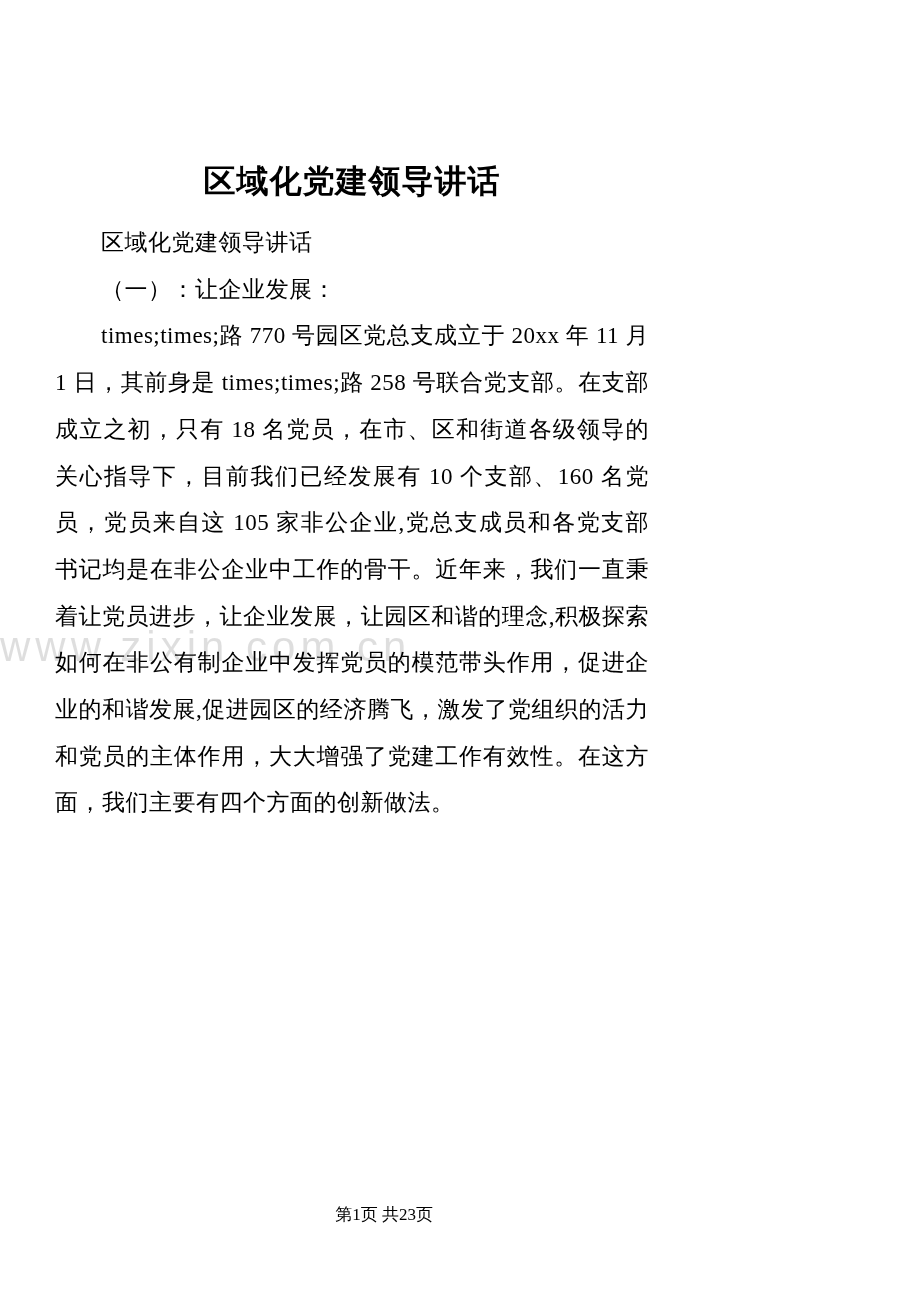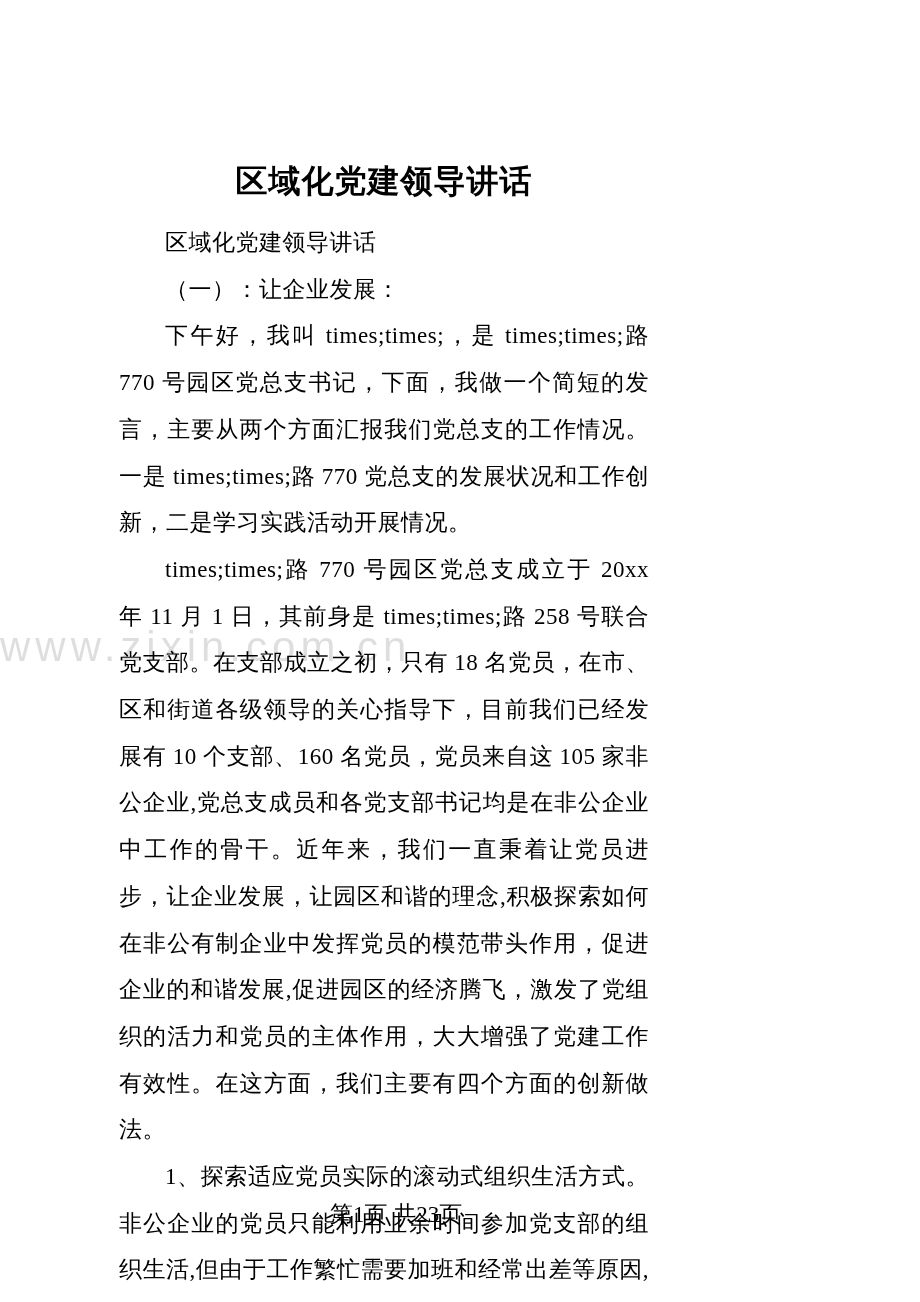--- a/index.html
+++ b/index.html
@@ -13,21 +13,21 @@
     color: #000000;
     font-family: "Liberation Serif", "DejaVu Serif", serif;
     position: relative;
     overflow: hidden;
   }
   .page {
     position: relative;
     width: 768px;
     height: 1302px;
     box-sizing: border-box;
-    padding: 160px 119px 0 119px;
+    padding: 160px 119px 0 55px;
   }
   .doc-title {
     margin: 0 0 18px 0;
     text-align: center;
     font-size: 32px;
     line-height: 42px;
     font-weight: bold;
     letter-spacing: 1px;
   }
   .doc-body p {
@@ -51,38 +51,35 @@
     pointer-events: none;
     user-select: none;
     margin-top: 20px;
   }
   .page-footer {
     position: absolute;
     top: 1203px;
     left: 0;
     width: 100%;
     text-align: center;
-    font-size: 23px;
+    font-size: 17px;
     line-height: 24px;
     color: #000000;
-    margin-left: 12px;
   }
 </style>
 </head>
 <body>
 
 <div class="page">
 
   <h1 class="doc-title">区域化党建领导讲话</h1>
 
   <div class="doc-body">
     <p>区域化党建领导讲话</p>
     <p>（一）：让企业发展：</p>
-    <p>下午好，我叫 times;times;，是 times;times;路 770 号园区党总支书记，下面，我做一个简短的发言，主要从两个方面汇报我们党总支的工作情况。一是 times;times;路 770 党总支的发展状况和工作创新，二是学习实践活动开展情况。</p>
     <p>times;times;路 770 号园区党总支成立于 20xx 年 11 月 1 日，其前身是 times;times;路 258 号联合党支部。在支部成立之初，只有 18 名党员，在市、区和街道各级领导的关心指导下，目前我们已经发展有 10 个支部、160 名党员，党员来自这 105 家非公企业,党总支成员和各党支部书记均是在非公企业中工作的骨干。近年来，我们一直秉着让党员进步，让企业发展，让园区和谐的理念,积极探索如何在非公有制企业中发挥党员的模范带头作用，促进企业的和谐发展,促进园区的经济腾飞，激发了党组织的活力和党员的主体作用，大大增强了党建工作有效性。在这方面，我们主要有四个方面的创新做法。</p>
-    <p>1、探索适应党员实际的滚动式组织生活方式。非公企业的党员只能利用业余时间参加党支部的组织生活,但由于工作繁忙需要加班和经常出差等原因,经常遇到不能按时参加组织生活的</p>
   </div>
 
   <div class="watermark">www.zixin.com.cn</div>
 
   <div class="page-footer">第1页 共23页</div>
 
 </div>
 
 </body></html>

